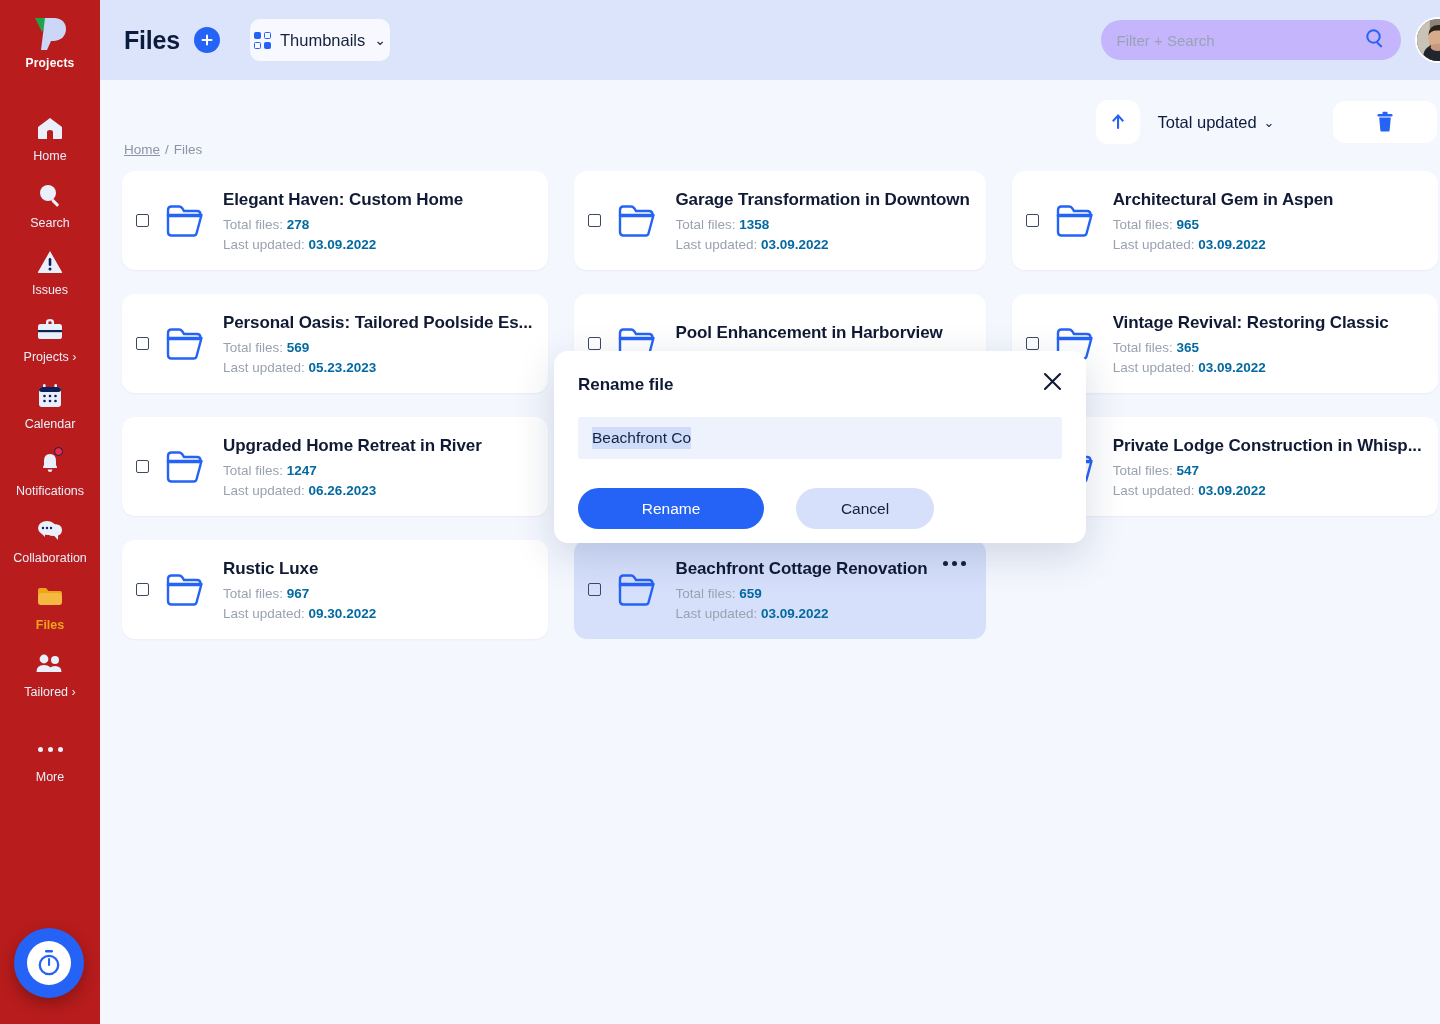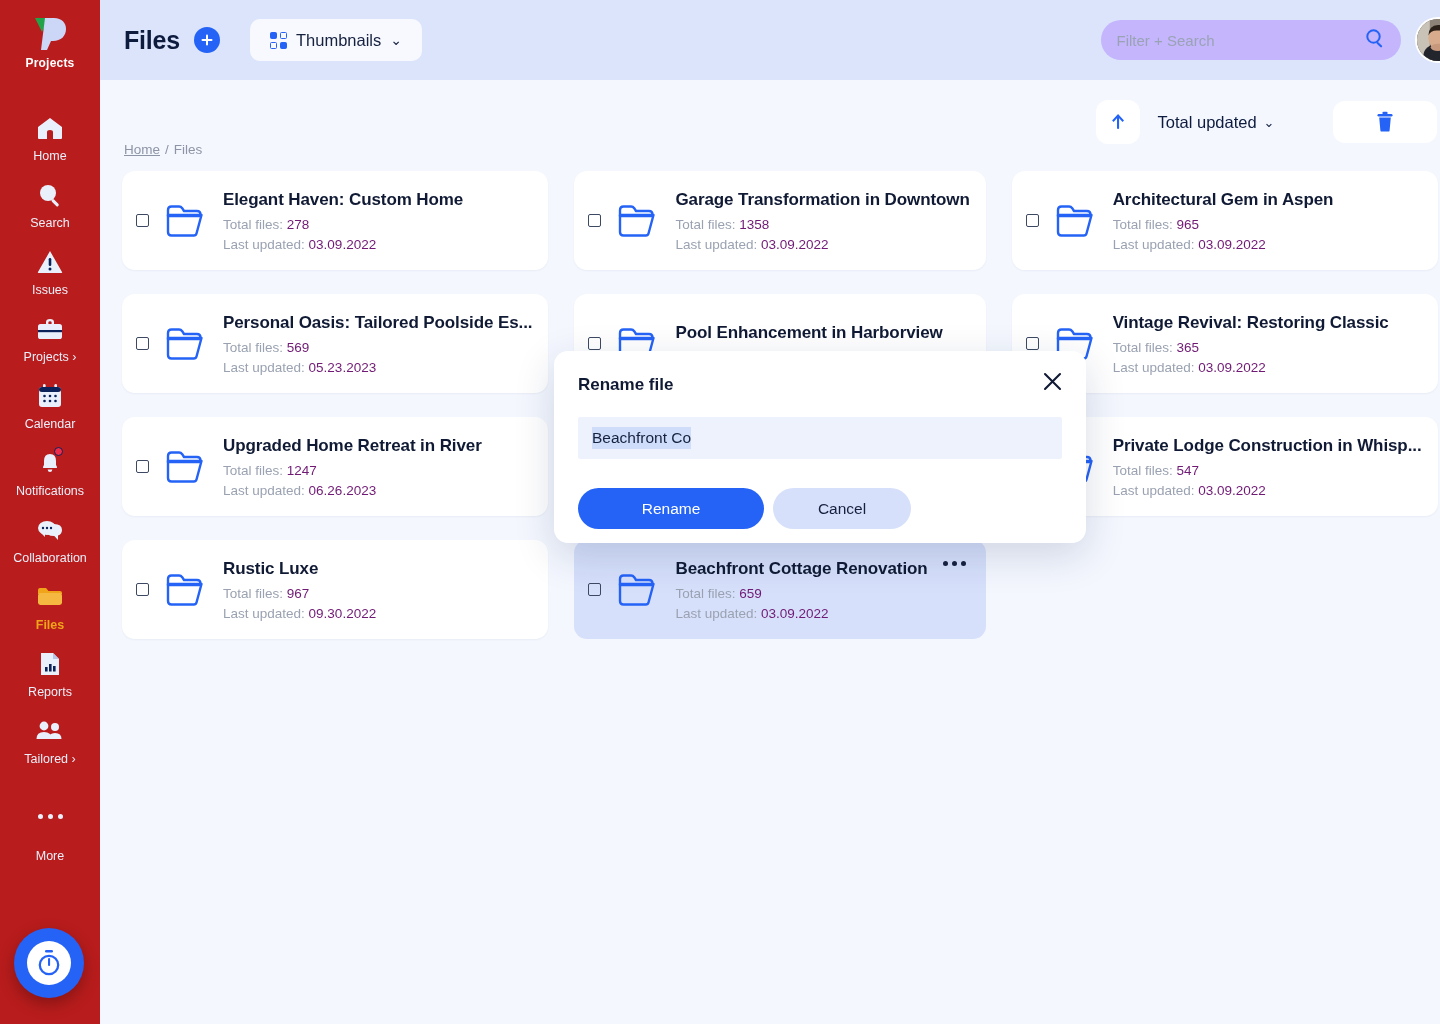--- a/index.html
+++ b/index.html
@@ -28,21 +28,21 @@
     width: 100%; padding: 9px 0 8px; display: flex; flex-direction: column;
     align-items: center; justify-content: center; cursor: pointer; position: relative;
   }
   .nav-icon { width: 30px; height: 30px; display: flex; align-items: center; justify-content: center; position: relative; }
   .nav-label { color: #eaf0fb; font-size: 12.5px; margin-top: 6px; white-space: nowrap; }
   .nav-item.active .nav-label { color: #f0a419; font-weight: 600; }
   .dot-badge {
     position: absolute; top: -1px; right: 2px; width: 9px; height: 9px;
     background: #ef2b49; border-radius: 50%; border: 1.5px solid #0a2259;
   }
-  .nav-item.more { margin-top: 18px; gap: 12px; }
+  .nav-item.more { margin-top: 18px; }
   .dots3 { display: flex; gap: 5px; align-items: center; height: 30px; }
   .dots3 i { width: 5px; height: 5px; border-radius: 50%; background: #eaf0fb; display: block; }
 
   .fab {
     position: absolute; left: 14px; bottom: 26px;
     width: 70px; height: 70px; border-radius: 50%;
     background: #2563f6; display: flex; align-items: center; justify-content: center;
     box-shadow: 0 6px 16px rgba(0,0,0,.28); cursor: pointer;
   }
   .fab-inner {
@@ -57,21 +57,21 @@
     height: 80px; background: #dbe4fb;
     display: flex; align-items: center; padding: 0 24px 0 24px;
   }
   .page-title { font-size: 25px; font-weight: 700; color: #0d1b3e; letter-spacing: -.2px; }
   .add-btn {
     width: 26px; height: 26px; border-radius: 50%; background: #2563f6;
     margin-left: 14px; display: flex; align-items: center; justify-content: center; cursor: pointer;
   }
   .view-select {
     margin-left: 30px; height: 42px; background: #f7f9ff; border-radius: 10px;
-    display: flex; align-items: center; gap: 9px; padding: 0 20px; cursor: pointer;
+    display: flex; align-items: center; gap: 9px; padding: 0 4px; cursor: pointer;
   }
   .view-select .vs-label { font-size: 16.5px; color: #16213f; }
   .grid-icon { display: grid; grid-template-columns: 7px 7px; grid-template-rows: 7px 7px; gap: 3px; }
   .grid-icon i { display: block; width: 7px; height: 7px; border: 1.6px solid #2563f6; border-radius: 1.5px; }
   .grid-icon i.fill { background: #2563f6; }
 
   .topbar-right { margin-left: auto; display: flex; align-items: center; gap: 14px; }
   .search-box {
     width: 300px; height: 40px; background: #c4b5fd; border-radius: 20px;
     display: flex; align-items: center; padding: 0 16px;
@@ -120,21 +120,21 @@
     width: 13px; height: 13px; border: 1.6px solid #3d4963; border-radius: 2px;
     flex: 0 0 13px; background: transparent; cursor: pointer;
   }
   .folder { margin-left: 16px; flex: 0 0 42px; display: flex; align-items: center; }
   .card-body { margin-left: 16px; min-width: 0; flex: 1; }
   .card-title {
     font-size: 17px; font-weight: 600; color: #101a34;
     white-space: nowrap; overflow: hidden; text-overflow: ellipsis; letter-spacing: -.1px;
   }
   .card-meta { font-size: 13.5px; color: #9aa2b1; margin-top: 7px; }
-  .card-meta b { color: #701a75; font-weight: 400; }
+  .card-meta b { color: #0369a1; font-weight: 700; }
   .card-meta.second { margin-top: 5px; }
   .kebab {
     position: absolute; right: 20px; top: 21px; display: flex; gap: 4px; cursor: pointer;
   }
   .kebab i { width: 5px; height: 5px; border-radius: 50%; background: #16213f; display: block; }
 
   
   .modal {
     position: absolute; left: 454px; top: 351px; width: 532px; height: 192px;
     background: #ffffff; border-radius: 14px;
@@ -146,21 +146,21 @@
     position: absolute; right: 22px; top: 18px; width: 24px; height: 24px;
     display: flex; align-items: center; justify-content: center; cursor: pointer;
   }
   .modal-input {
     margin-top: 22px; height: 42px; background: #eef2fc; border-radius: 2px;
     display: flex; align-items: center; padding: 0 14px;
   }
   .modal-input .sel-text {
     font-size: 15.5px; color: #16213f; background: #cfdcfa; padding: 2px 0;
   }
-  .modal-actions { margin-top: 29px; display: flex; gap: 9px; }
+  .modal-actions { margin-top: 29px; display: flex; gap: 32px; }
   .btn {
     height: 41px; border-radius: 21px; border: 0; cursor: pointer;
     font-family: "Liberation Sans", sans-serif; font-size: 15.5px;
     display: flex; align-items: center; justify-content: center;
   }
   .btn-primary { width: 186px; background: #2563f6; color: #ffffff; }
   .btn-secondary { width: 138px; background: #d6e0fb; color: #16213f; }
 </style>
 </head>
 <body>
@@ -272,34 +272,20 @@
       <div class="nav-item active">
         <span class="nav-icon">
           <svg width="28" height="24" viewBox="0 0 28 24">
             <path d="M2 5 Q2 3 4 3 L10 3 L12.5 6 L24 6 Q26 6 26 8 L26 9 L2 9 Z" fill="#f0a419"></path>
             <rect x="2" y="8" width="24" height="12" rx="2.4" fill="#f5b942"></rect>
           </svg>
         </span>
         <span class="nav-label">Files</span>
       </div>
 
-      <div class="nav-item">
-        <span class="nav-icon">
-          <svg width="24" height="26" viewBox="0 0 24 26">
-            <path d="M3 2 L15 2 L21 8 L21 24 L3 24 Z" fill="#eaf0fb"></path>
-            <path d="M15 2 L21 8 L15 8 Z" fill="#b9c7e6"></path>
-            <g fill="#0a2259">
-                <rect x="7" y="16" width="2.6" height="4.5"></rect>
-                <rect x="11" y="13" width="2.6" height="7.5"></rect>
-                <rect x="15" y="15" width="2.6" height="5.5"></rect>
-              </g>
-          </svg>
-        </span>
-        <span class="nav-label">Reports</span>
-      </div>
 
       <div class="nav-item">
         <span class="nav-icon">
           <svg width="30" height="24" viewBox="0 0 30 24">
             <circle cx="9" cy="7" r="4.4" fill="#eaf0fb"></circle>
             <path d="M1.5 20 Q1.5 13 9 13 Q16.5 13 16.5 20 Z" fill="#eaf0fb"></path>
             <circle cx="20" cy="8" r="4" fill="#eaf0fb"></circle>
             <path d="M13.5 20 Q13.5 14 20 14 Q26.5 14 26.5 20 Z" fill="#eaf0fb"></path>
           </svg>
         </span>

